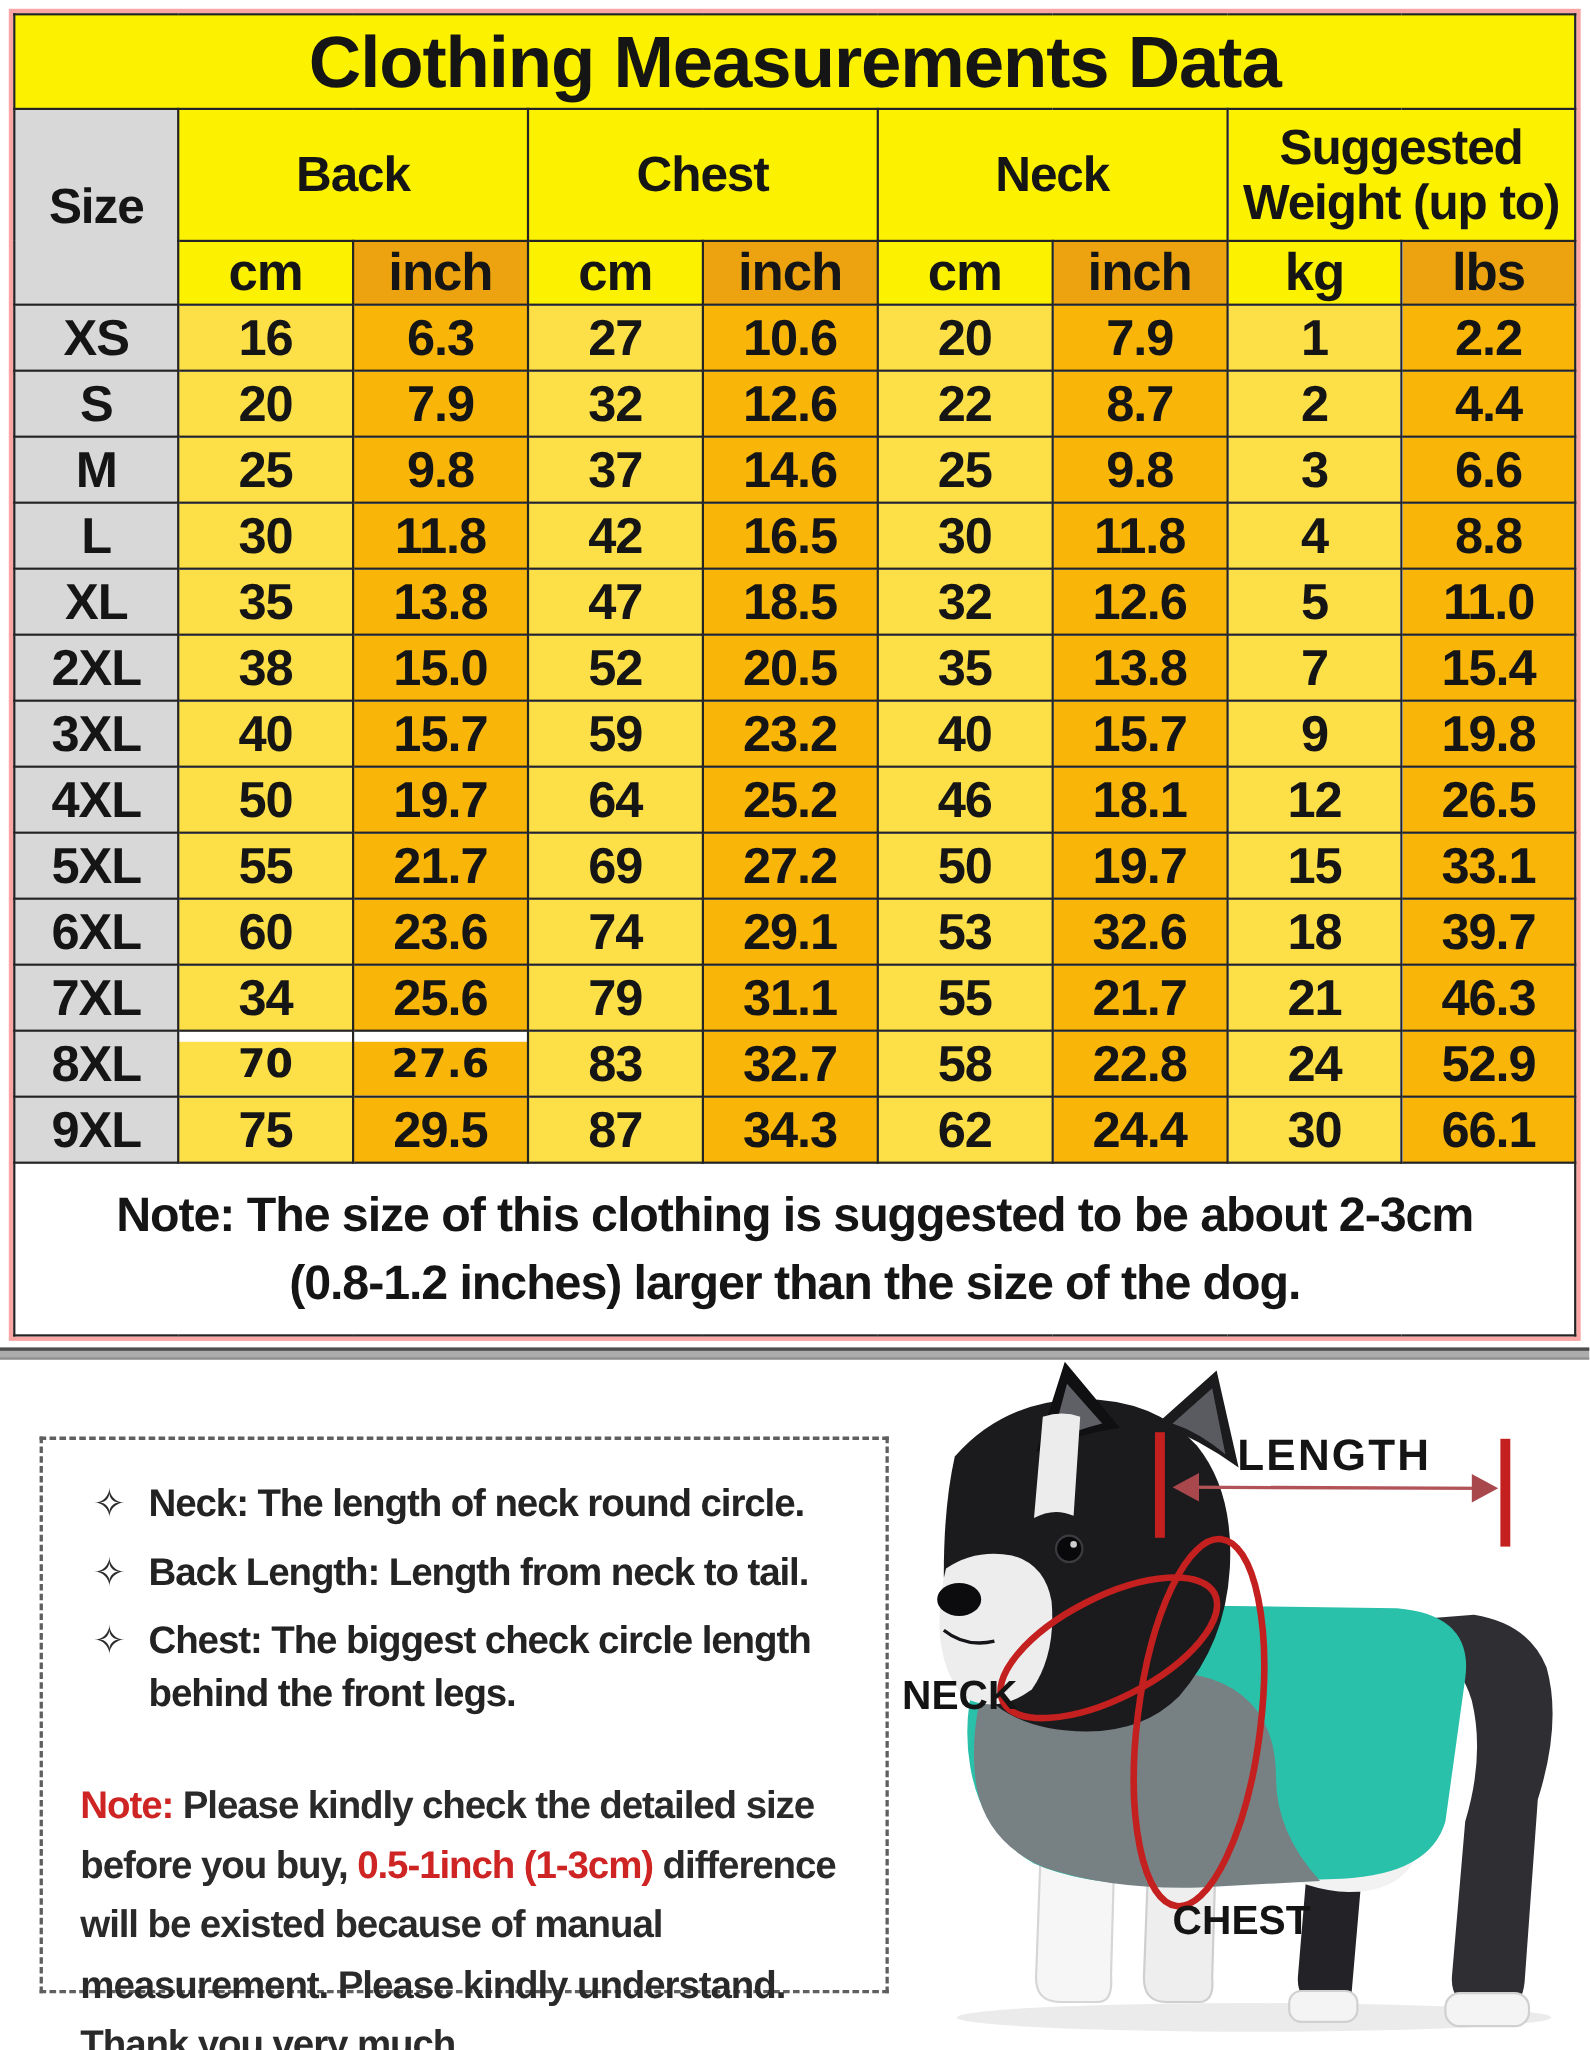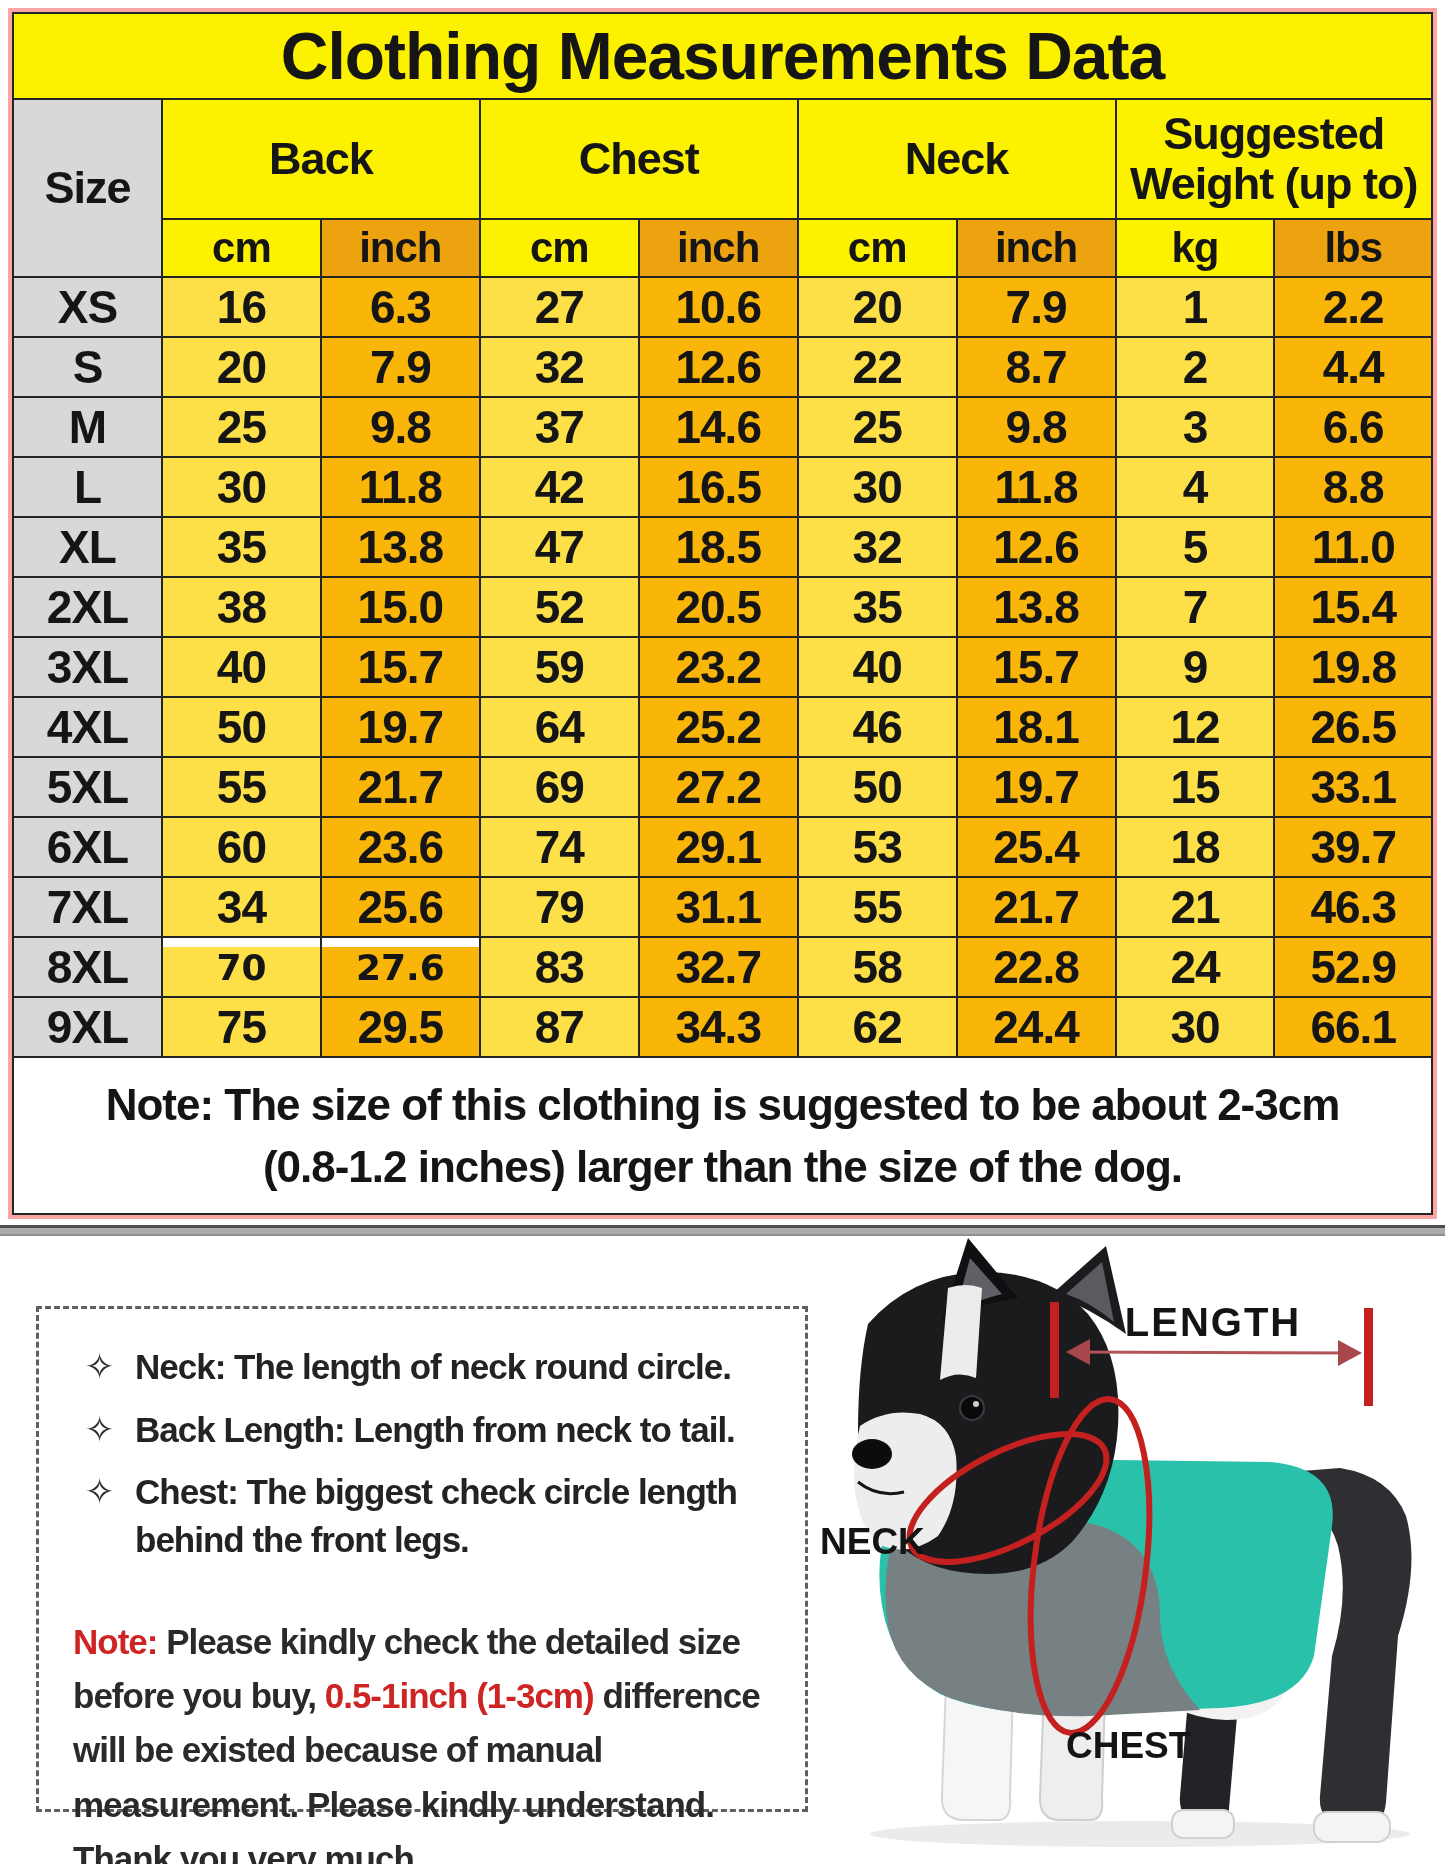--- a/index.html
+++ b/index.html
@@ -10,21 +10,21 @@
   html,body{margin:0;padding:0;width:1445px;height:1864px;background:#fff;overflow:hidden;
     font-family:"Liberation Sans",sans-serif;color:#151515;}
   
   .table-wrap{margin:8px 8px 0 8px;border:4px solid #fca5a5;}
   table{width:100%;border-collapse:collapse;table-layout:fixed;text-align:center;
     font-weight:bold;letter-spacing:-1px;}
   td{border:2px solid #242424;overflow:hidden;padding:0;}
   .title-row td{background:var(--yellow);font-size:66px;height:86px;}
   .group-row td{background:var(--yellow);font-size:45px;height:120px;line-height:1.12;padding:0 6px;}
   .size-h{background:var(--size_gray)!important;font-size:46px;vertical-align:middle;}
-  .unit-row td{height:58px;font-size:42px;}
+  .unit-row td{height:58px;font-size:48px;}
   .u-cm{background:var(--yellow);}
   .u-in{background:var(--orange_dark);}
   tbody td{height:60px;font-size:46px;}
   .size-c{background:var(--size_gray);margin-left:28px;}
   .plain{background:#fde047;}
   .tint{background:var(--orange_light);}
   .edited{font-family:"DejaVu Sans",sans-serif;font-size:36px;letter-spacing:0;
     background-image:linear-gradient(#fff 0 9px,rgba(255,255,255,0) 9px);}
   .note-row td{background:#fff;font-size:44px;height:150px;padding:16px 80px;line-height:1.4;letter-spacing:-1px;}
   
@@ -185,21 +185,21 @@
           <td class="plain">15</td>
           <td class="tint">33.1</td>
         </tr>
         <tr>
           <td class="size-c">6XL</td>
           <td class="plain">60</td>
           <td class="tint">23.6</td>
           <td class="plain">74</td>
           <td class="tint">29.1</td>
           <td class="plain">53</td>
-          <td class="tint">25.4</td>
+          <td class="tint">32.6</td>
           <td class="plain">18</td>
           <td class="tint">39.7</td>
         </tr>
         <tr>
           <td class="size-c">7XL</td>
           <td class="plain">34</td>
           <td class="tint">25.6</td>
           <td class="plain">79</td>
           <td class="tint">31.1</td>
           <td class="plain">55</td>

